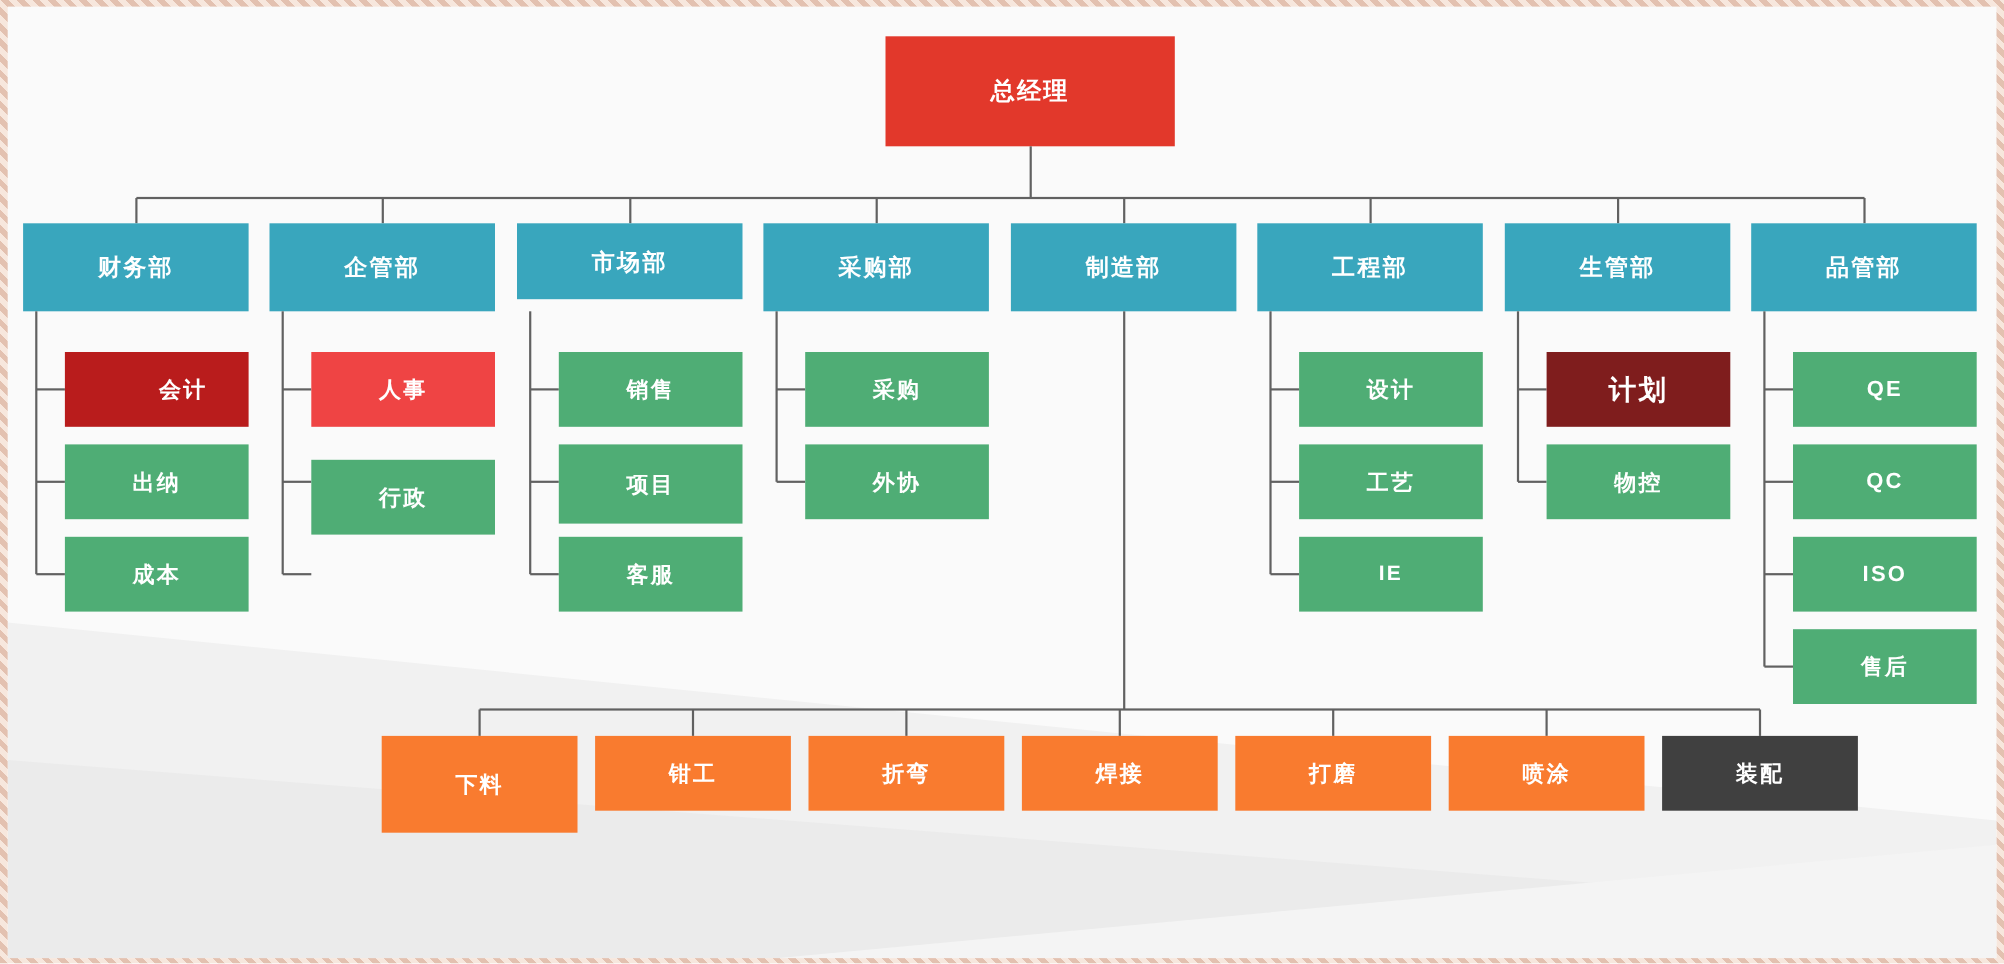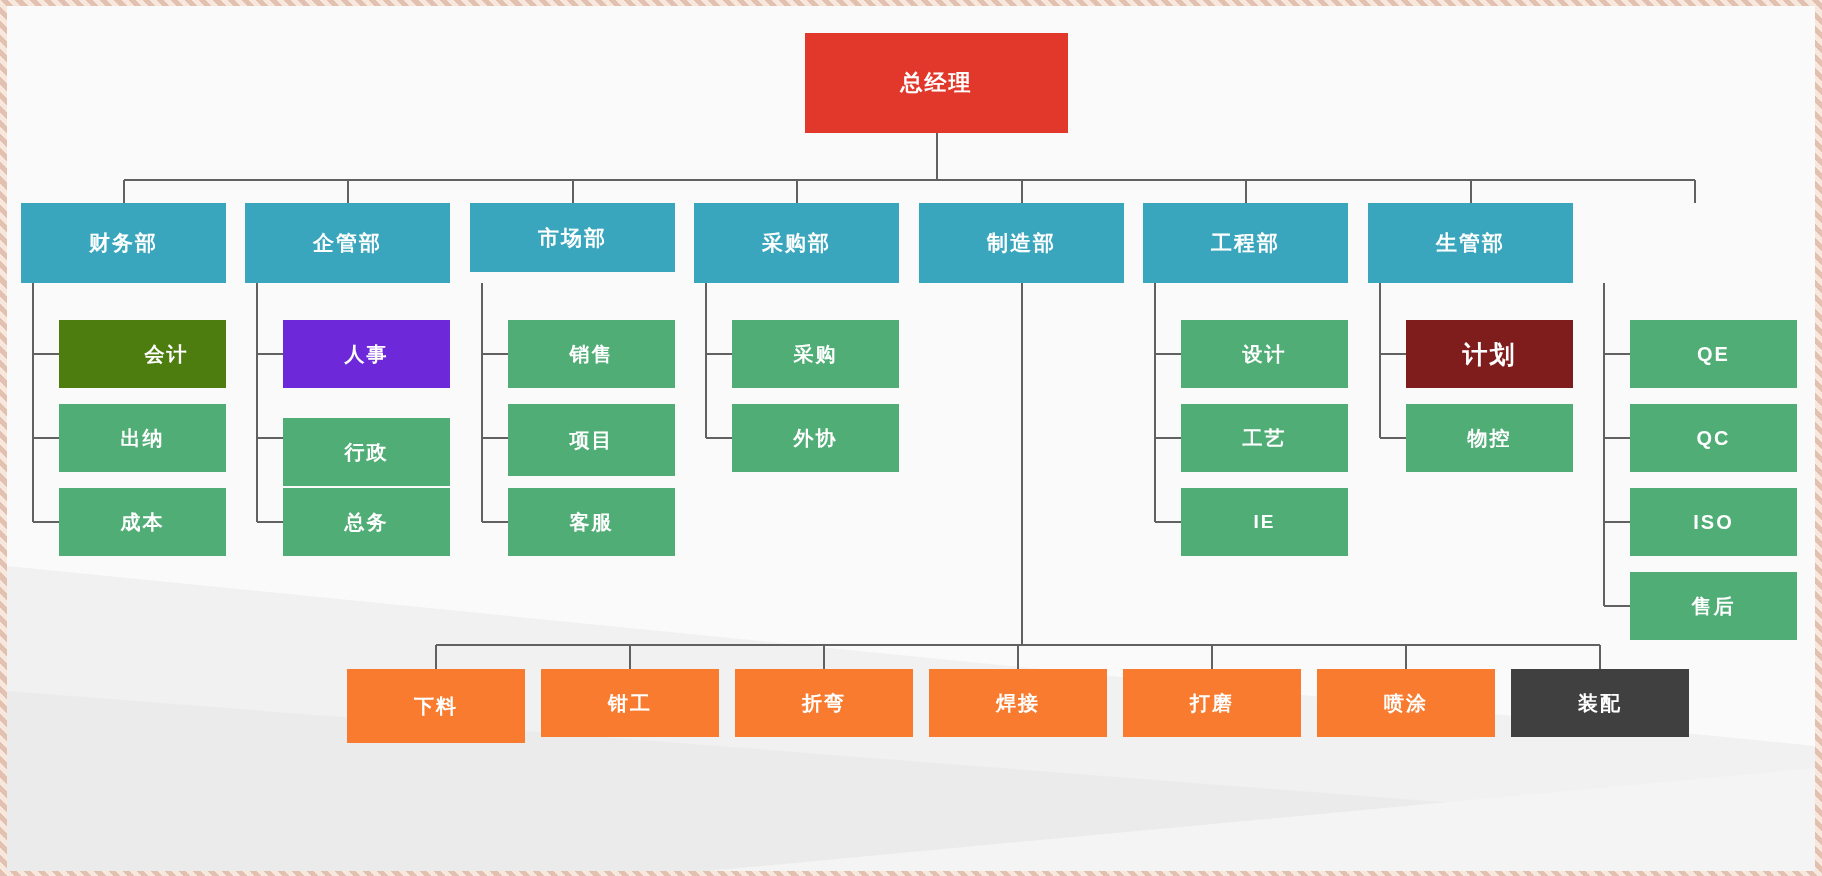--- a/index.html
+++ b/index.html
@@ -39,34 +39,33 @@
       <polygon points="700,865 1808,762 1808,865" fill="#f4f4f4"></polygon>
     </svg>
 
   <div class="node" style="left: 798px; top: 27px; width: 263px; height: 100px; background: rgb(226, 56, 43); font-size: 22px;">总经理</div>
       <div class="line" style="left: 928.5px; top: 127px; width: 2px; height: 47px; background: rgb(97, 97, 97);"></div>
       <div class="line" style="left: 116.5px; top: 173px; width: 1571px; height: 2px; background: rgb(97, 97, 97);"></div>
       <div class="line" style="left: 115.5px; top: 174px; width: 2px; height: 23px; background: rgb(97, 97, 97);"></div>
       <div class="node" style="left: 14px; top: 197px; width: 205px; height: 80px; background: rgb(57, 166, 189); font-size: 21px;">财务部</div>
       <div class="line" style="left: 25px; top: 277px; width: 2px; height: 239px; background: rgb(97, 97, 97);"></div>
       <div class="line" style="left: 26px; top: 347px; width: 26px; height: 2px; background: rgb(97, 97, 97);"></div>
-      <div class="node" style="left: 52px; top: 314px; width: 167px; height: 68px; background: #4d7c0f; font-size: 20px; padding-left: 48px;">会计</div>
+      <div class="node" style="left: 52px; top: 314px; width: 167px; height: 68px; background: #b91c1c; font-size: 20px; padding-left: 48px;">会计</div>
       <div class="line" style="left: 26px; top: 431px; width: 26px; height: 2px; background: rgb(97, 97, 97);"></div>
       <div class="node" style="left: 52px; top: 398px; width: 167px; height: 68px; background: rgb(79, 173, 117); font-size: 20px;">出纳</div>
       <div class="line" style="left: 26px; top: 515px; width: 26px; height: 2px; background: rgb(97, 97, 97);"></div>
       <div class="node" style="left: 52px; top: 482px; width: 167px; height: 68px; background: rgb(79, 173, 117); font-size: 20px;">成本</div>
       <div class="line" style="left: 339.5px; top: 174px; width: 2px; height: 23px; background: rgb(97, 97, 97);"></div>
       <div class="node" style="left: 238px; top: 197px; width: 205px; height: 80px; background: rgb(57, 166, 189); font-size: 21px;">企管部</div>
       <div class="line" style="left: 249px; top: 277px; width: 2px; height: 239px; background: rgb(97, 97, 97);"></div>
       <div class="line" style="left: 250px; top: 347px; width: 26px; height: 2px; background: rgb(97, 97, 97);"></div>
-      <div class="node" style="left: 276px; top: 314px; width: 167px; height: 68px; background: #6d28d9; font-size: 20px;">人事</div>
+      <div class="node" style="left: 276px; top: 314px; width: 167px; height: 68px; background: #ef4444; font-size: 20px;">人事</div>
       <div class="line" style="left: 250px; top: 431px; width: 26px; height: 2px; background: rgb(97, 97, 97);"></div>
       <div class="node" style="left: 276px; top: 398px; width: 167px; height: 68px; background: rgb(79, 173, 117); font-size: 20px; margin-top: 14px;">行政</div>
       <div class="line" style="left: 250px; top: 515px; width: 26px; height: 2px; background: rgb(97, 97, 97);"></div>
-      <div class="node" style="left: 276px; top: 482px; width: 167px; height: 68px; background: rgb(79, 173, 117); font-size: 20px;">总务</div>
       <div class="line" style="left: 564.5px; top: 174px; width: 2px; height: 23px; background: rgb(97, 97, 97);"></div>
       <div class="node" style="left: 463px; top: 197px; width: 205px; height: 69px; background: rgb(57, 166, 189); font-size: 21px;">市场部</div>
       <div class="line" style="left: 474px; top: 277px; width: 2px; height: 239px; background: rgb(97, 97, 97);"></div>
       <div class="line" style="left: 475px; top: 347px; width: 26px; height: 2px; background: rgb(97, 97, 97);"></div>
       <div class="node" style="left: 501px; top: 314px; width: 167px; height: 68px; background: rgb(79, 173, 117); font-size: 20px;">销售</div>
       <div class="line" style="left: 475px; top: 431px; width: 26px; height: 2px; background: rgb(97, 97, 97);"></div>
       <div class="node" style="left: 501px; top: 398px; width: 167px; height: 72px; background: rgb(79, 173, 117); font-size: 20px;">项目</div>
       <div class="line" style="left: 475px; top: 515px; width: 26px; height: 2px; background: rgb(97, 97, 97);"></div>
       <div class="node" style="left: 501px; top: 482px; width: 167px; height: 68px; background: rgb(79, 173, 117); font-size: 20px;">客服</div>
       <div class="line" style="left: 788.5px; top: 174px; width: 2px; height: 23px; background: rgb(97, 97, 97);"></div>
@@ -74,21 +73,21 @@
       <div class="line" style="left: 698px; top: 277px; width: 2px; height: 155px; background: rgb(97, 97, 97);"></div>
       <div class="line" style="left: 699px; top: 347px; width: 26px; height: 2px; background: rgb(97, 97, 97);"></div>
       <div class="node" style="left: 725px; top: 314px; width: 167px; height: 68px; background: rgb(79, 173, 117); font-size: 20px;">采购</div>
       <div class="line" style="left: 699px; top: 431px; width: 26px; height: 2px; background: rgb(97, 97, 97);"></div>
       <div class="node" style="left: 725px; top: 398px; width: 167px; height: 68px; background: rgb(79, 173, 117); font-size: 20px;">外协</div>
       <div class="line" style="left: 1013.5px; top: 174px; width: 2px; height: 23px; background: rgb(97, 97, 97);"></div>
       <div class="node" style="left: 912px; top: 197px; width: 205px; height: 80px; background: rgb(57, 166, 189); font-size: 21px;">制造部</div>
       <div class="line" style="left: 1013.5px; top: 277px; width: 2px; height: 362px; background: rgb(97, 97, 97);"></div>
       <div class="line" style="left: 429px; top: 638px; width: 1164px; height: 2px; background: rgb(97, 97, 97);"></div>
       <div class="line" style="left: 428px; top: 639px; width: 2px; height: 24px; background: rgb(97, 97, 97);"></div>
-      <div class="node" style="left: 340px; top: 663px; width: 178px; height: 74px; background: rgb(249, 123, 47); font-size: 20px;">下料</div>
+      <div class="node" style="left: 340px; top: 663px; width: 178px; height: 88px; background: rgb(249, 123, 47); font-size: 20px;">下料</div>
       <div class="line" style="left: 622px; top: 639px; width: 2px; height: 24px; background: rgb(97, 97, 97);"></div>
       <div class="node" style="left: 534px; top: 663px; width: 178px; height: 68px; background: rgb(249, 123, 47); font-size: 20px;">钳工</div>
       <div class="line" style="left: 816px; top: 639px; width: 2px; height: 24px; background: rgb(97, 97, 97);"></div>
       <div class="node" style="left: 728px; top: 663px; width: 178px; height: 68px; background: rgb(249, 123, 47); font-size: 20px;">折弯</div>
       <div class="line" style="left: 1010px; top: 639px; width: 2px; height: 24px; background: rgb(97, 97, 97);"></div>
       <div class="node" style="left: 922px; top: 663px; width: 178px; height: 68px; background: rgb(249, 123, 47); font-size: 20px;">焊接</div>
       <div class="line" style="left: 1204px; top: 639px; width: 2px; height: 24px; background: rgb(97, 97, 97);"></div>
       <div class="node" style="left: 1116px; top: 663px; width: 178px; height: 68px; background: rgb(249, 123, 47); font-size: 20px;">打磨</div>
       <div class="line" style="left: 1398px; top: 639px; width: 2px; height: 24px; background: rgb(97, 97, 97);"></div>
       <div class="node" style="left: 1310px; top: 663px; width: 178px; height: 68px; background: rgb(249, 123, 47); font-size: 20px;">喷涂</div>
@@ -104,20 +103,21 @@
       <div class="line" style="left: 1148px; top: 515px; width: 26px; height: 2px; background: rgb(97, 97, 97);"></div>
       <div class="node" style="left: 1174px; top: 482px; width: 167px; height: 68px; background: rgb(79, 173, 117); font-size: 19px;">IE</div>
       <div class="line" style="left: 1462.5px; top: 174px; width: 2px; height: 23px; background: rgb(97, 97, 97);"></div>
       <div class="node" style="left: 1361px; top: 197px; width: 205px; height: 80px; background: rgb(57, 166, 189); font-size: 21px;">生管部</div>
       <div class="line" style="left: 1372px; top: 277px; width: 2px; height: 155px; background: rgb(97, 97, 97);"></div>
       <div class="line" style="left: 1373px; top: 347px; width: 26px; height: 2px; background: rgb(97, 97, 97);"></div>
       <div class="node" style="left: 1399px; top: 314px; width: 167px; height: 68px; background: #7f1d1d; font-size: 25px;">计划</div>
       <div class="line" style="left: 1373px; top: 431px; width: 26px; height: 2px; background: rgb(97, 97, 97);"></div>
       <div class="node" style="left: 1399px; top: 398px; width: 167px; height: 68px; background: rgb(79, 173, 117); font-size: 20px;">物控</div>
       <div class="line" style="left: 1686.5px; top: 174px; width: 2px; height: 23px; background: rgb(97, 97, 97);"></div>
+      <div class="node" style="left: 1585px; top: 197px; width: 205px; height: 80px; background: rgb(57, 166, 189); font-size: 21px;">品管部</div>
       <div class="line" style="left: 1596px; top: 277px; width: 2px; height: 323px; background: rgb(97, 97, 97);"></div>
       <div class="line" style="left: 1597px; top: 347px; width: 26px; height: 2px; background: rgb(97, 97, 97);"></div>
       <div class="node" style="left: 1623px; top: 314px; width: 167px; height: 68px; background: rgb(79, 173, 117); font-size: 20px;">QE</div>
       <div class="line" style="left: 1597px; top: 431px; width: 26px; height: 2px; background: rgb(97, 97, 97);"></div>
       <div class="node" style="left: 1623px; top: 398px; width: 167px; height: 68px; background: rgb(79, 173, 117); font-size: 20px;">QC</div>
       <div class="line" style="left: 1597px; top: 515px; width: 26px; height: 2px; background: rgb(97, 97, 97);"></div>
       <div class="node" style="left: 1623px; top: 482px; width: 167px; height: 68px; background: rgb(79, 173, 117); font-size: 20px;">ISO</div>
       <div class="line" style="left: 1597px; top: 599px; width: 26px; height: 2px; background: rgb(97, 97, 97);"></div>
       <div class="node" style="left: 1623px; top: 566px; width: 167px; height: 68px; background: rgb(79, 173, 117); font-size: 20px;">售后</div>
     </div>

